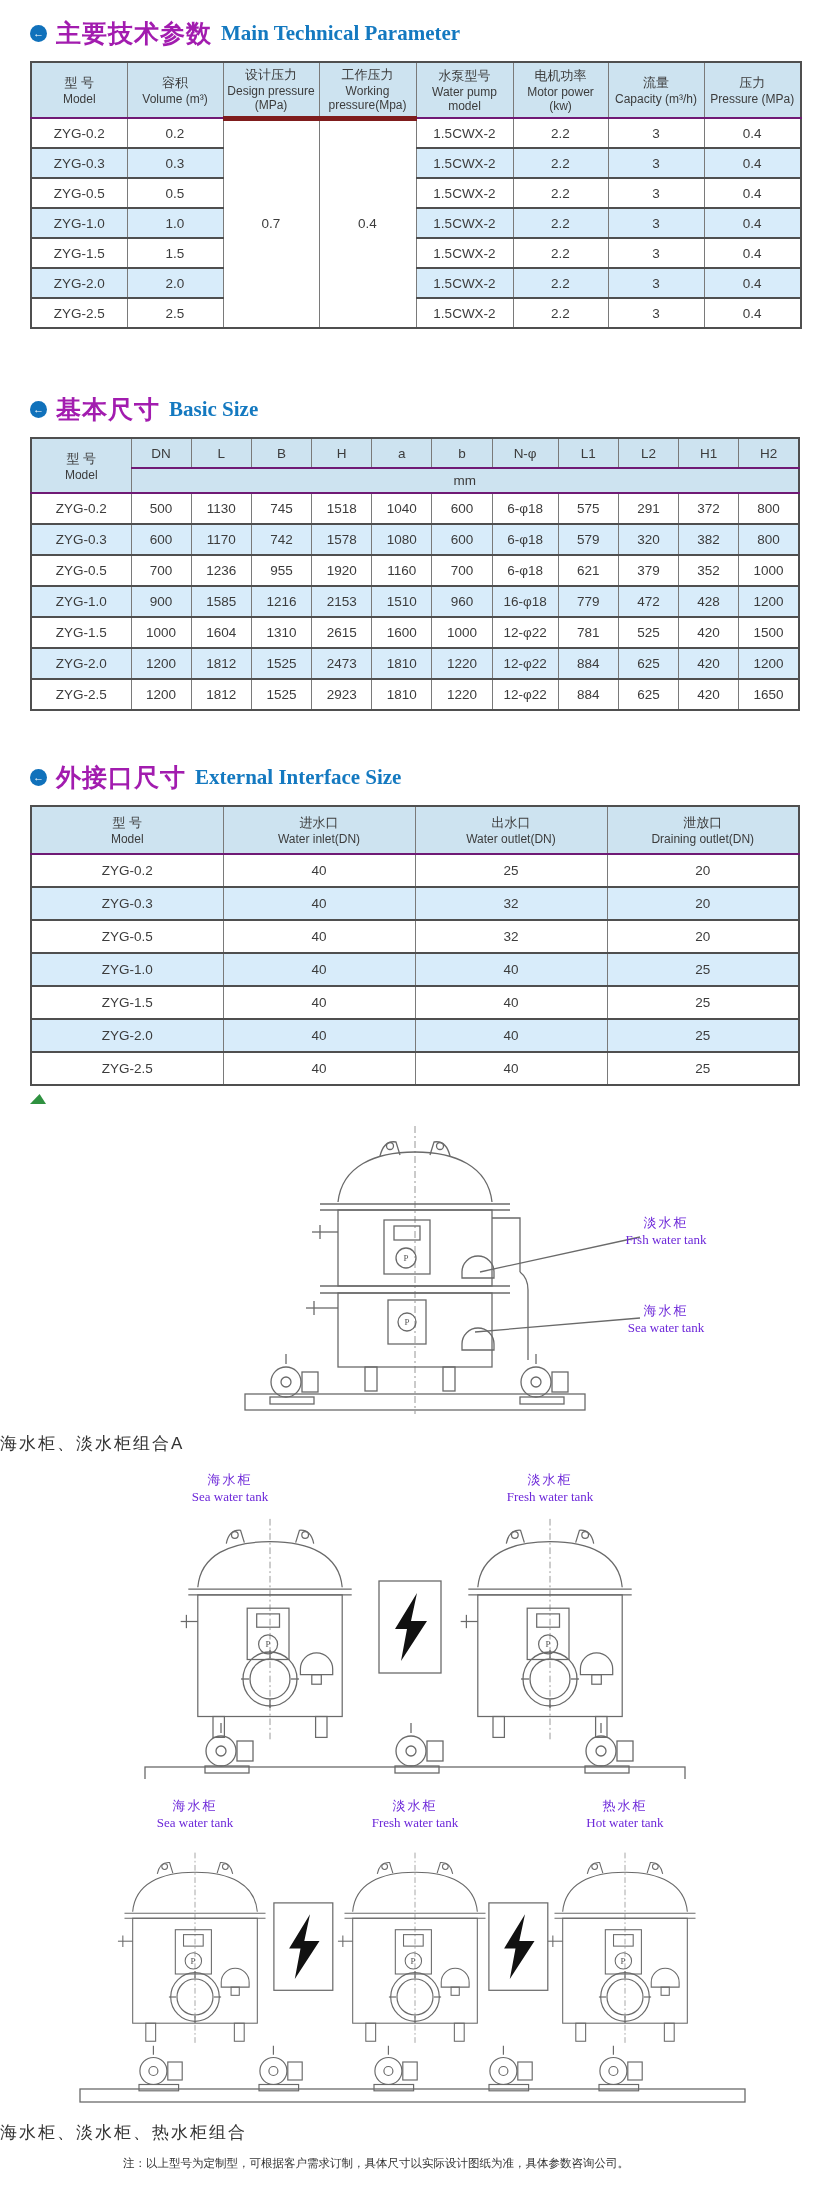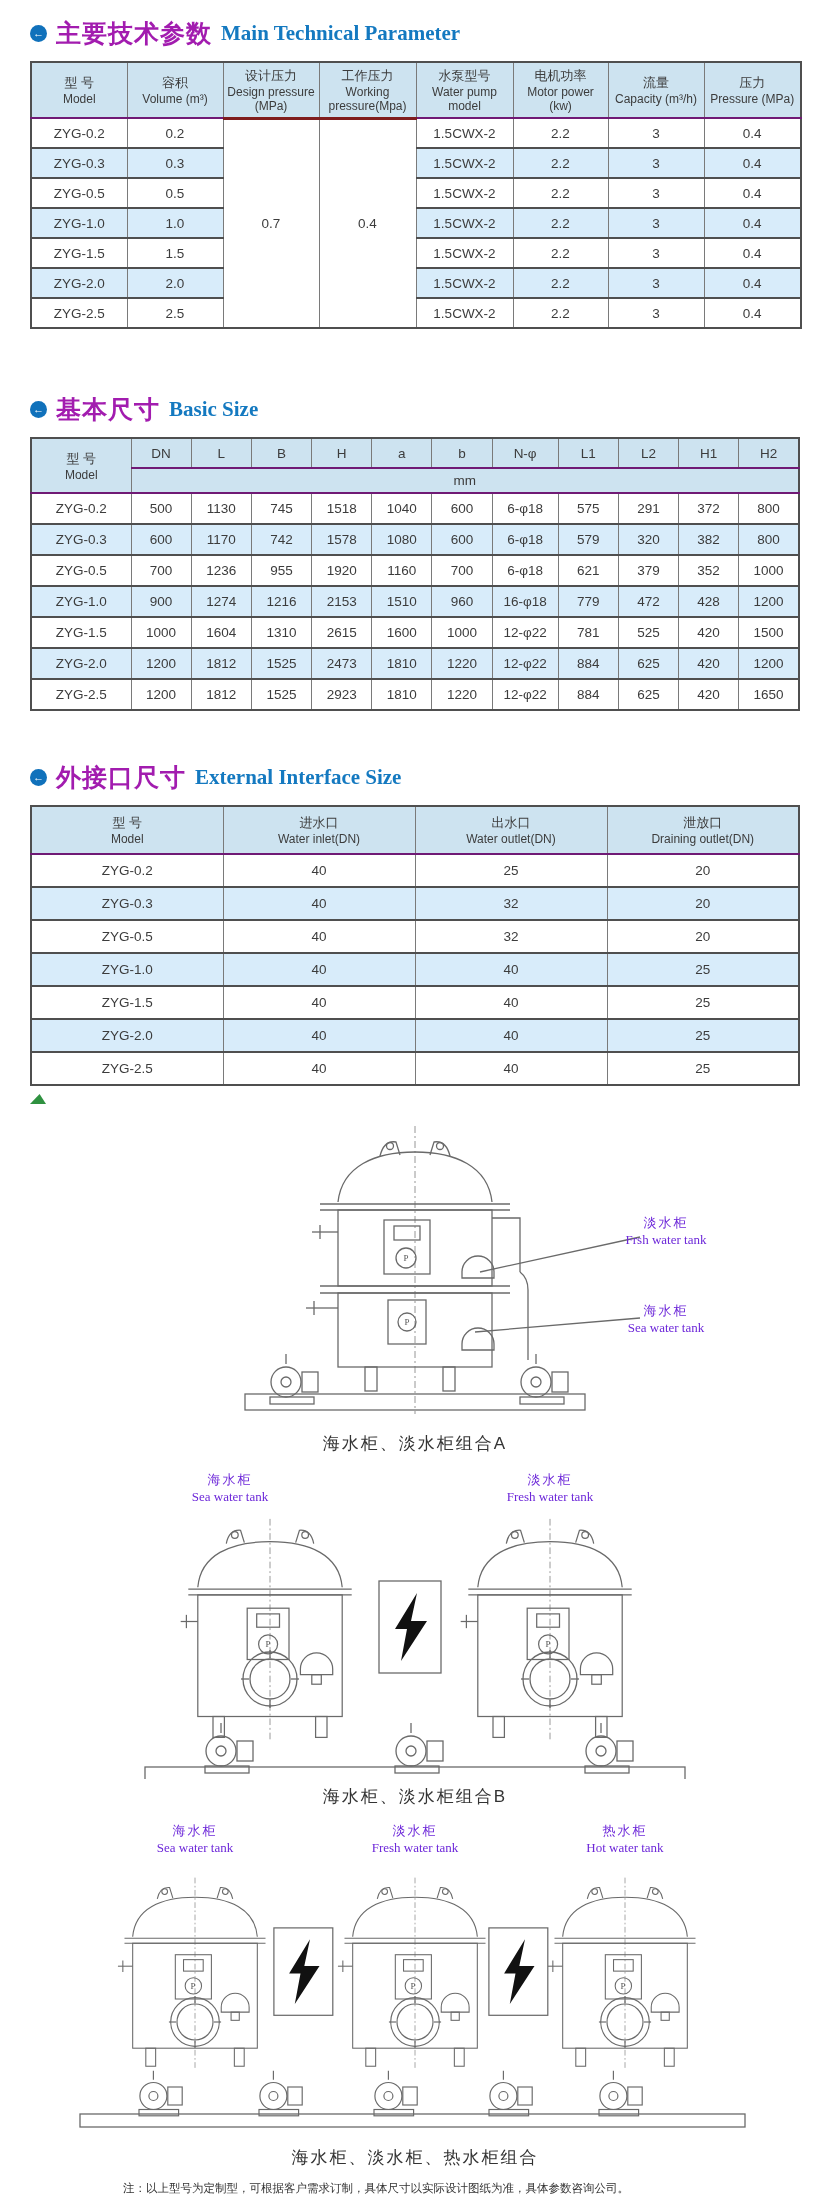--- a/index.html
+++ b/index.html
@@ -15,21 +15,21 @@
   
   table.t{border-collapse:collapse;width:770px;margin-left:30px;table-layout:fixed;
           border:2px solid #4f4f4f;font-size:13.5px;}
   table.t th,table.t td{border:1px solid #7a7a7a;text-align:center;vertical-align:middle;padding:2px 2px;}
   table.t thead th{background:#cde3f0;font-weight:normal;}
   table.t .hz{display:block;font-size:13px;color:#3c3c3c;}
   table.t .he{display:block;font-size:12px;color:#3c3c3c;}
   table.t tbody tr{height:30px;margin-left:41px;}
   table.t tbody tr:nth-child(even) td{background:#d8ecfa;border-top:2px solid #4f4f4f;border-bottom:2px solid #4f4f4f;}
   table.t thead tr th{border-bottom:2px solid #701a75;}
-  table.t td.merged{background:#fff !important;border-top:3px solid #7f1d1d;}
+  table.t td.merged{background:#fff !important;border-top:5px solid #7f1d1d;}
   table.t1 thead tr{height:56px;}
   table.t2 thead tr.r1{height:30px;}
   table.t2 thead tr.r2{height:25px;}
   table.t2 tbody tr{height:31px;}
   table.t3 thead tr{height:48px;}
   table.t3 tbody tr{height:33px;}
   .mt1{margin-top:17px;}
   .mt2{margin-top:64px;}
   .mt3{margin-top:50px;}
 
@@ -37,21 +37,21 @@
 
   
   .diagram{position:relative;width:830px;}
   .dg-a{height:308px;margin-top:18px;}
   .dg-b{height:312px;margin-top:16px;}
   .dg-c{height:322px;margin-top:14px;}
   .diagram svg{position:absolute;}
   .dg-label{position:absolute;text-align:center;color:#6d28d9;}
   .dg-label .lzh{display:block;font-size:13px;letter-spacing:2px;}
   .dg-label .len{display:block;font-family:"Liberation Serif",serif;font-size:13px;line-height:1.25;}
-  .caption{width:830px;text-align:center;font-size:17px;color:#333;letter-spacing:2px;margin-top:2px;}
+  .caption{width:830px;font-size:17px;color:#333;letter-spacing:2px;margin-top:2px;}
   .note{width:752px;text-align:center;font-size:11.5px;color:#333;margin-top:12px;}
   .ln{stroke:#6a6a6a;stroke-width:1.3;fill:none;}
   .cl{stroke:#8a8a8a;stroke-width:0.9;fill:none;stroke-dasharray:7 3 2 3;}
   .gtxt{font-family:"Liberation Serif",serif;font-size:9px;fill:#555;stroke:none;text-anchor:middle;}
 </style>
 </head>
 <body>
 
 <svg width="0" height="0" style="position:absolute" aria-hidden="true">
   <defs>
@@ -294,21 +294,21 @@
           <td>700</td>
           <td>6-φ18</td>
           <td>621</td>
           <td>379</td>
           <td>352</td>
           <td>1000</td>
         </tr>
         <tr>
           <td>ZYG-1.0</td>
           <td>900</td>
-          <td>1274</td>
+          <td>1585</td>
           <td>1216</td>
           <td>2153</td>
           <td>1510</td>
           <td>960</td>
           <td>16-φ18</td>
           <td>779</td>
           <td>472</td>
           <td>428</td>
           <td>1200</td>
         </tr>
@@ -505,21 +505,20 @@
       <use href="#sym-pump" transform="translate(120,212)"></use>
       <use href="#sym-pump" transform="translate(310,212)"></use>
       <use href="#sym-pump" transform="translate(500,212)"></use>
       <g class="ln">
           <rect x="70" y="258" width="540" height="13"></rect>
         </g>
       <text class="gtxt" x="193" y="138">P</text>
       <text class="gtxt" x="473" y="138">P</text>
     </svg>
   </div>
-  <div class="caption">海水柜、淡水柜组合B</div>
 
   <div class="diagram dg-c">
     <div class="dg-label" style="left:125px;top:0;width:140px">
       <span class="lzh">海水柜</span>
       <span class="len">Sea water tank</span>
     </div>
     <div class="dg-label" style="left:345px;top:0;width:140px">
       <span class="lzh">淡水柜</span>
       <span class="len">Fresh water tank</span>
     </div>

